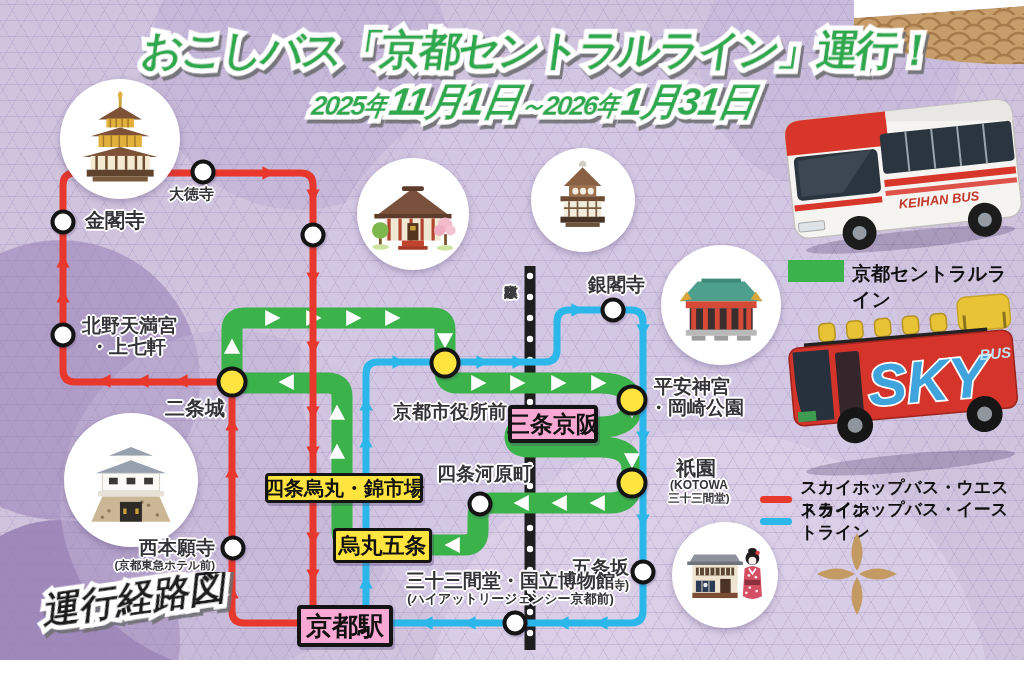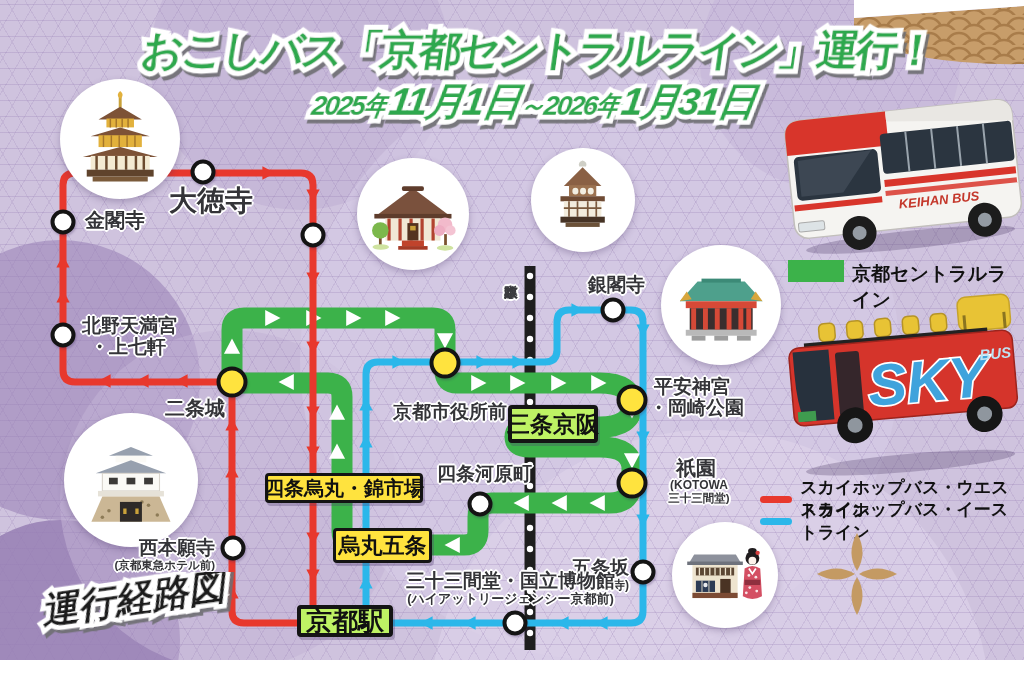--- a/index.html
+++ b/index.html
@@ -13,21 +13,21 @@
       repeating-linear-gradient(0deg,transparent 0 15px,rgba(150,125,180,.28) 15px 16px),
       repeating-linear-gradient(60deg,transparent 0 15px,rgba(150,125,180,.20) 15px 16px),
       repeating-linear-gradient(120deg,transparent 0 15px,rgba(150,125,180,.20) 15px 16px);}
   .station{position:absolute;box-sizing:border-box;border:4px solid #141414;background:#fff;
     border-radius:50%;width:25px;height:25px;transform:translate(-50%,-50%);
     box-shadow:1px 2px 2px rgba(60,40,90,.25);}
   .station.yellow{width:31px;height:31px;background:#ffe33e;}
   .lbl{position:absolute;font-weight:bold;color:#343438;white-space:nowrap;line-height:1.08;
     text-shadow:-2px 0 0 #fff,2px 0 0 #fff,0 -2px 0 #fff,0 2px 0 #fff,
     -1px -1px 0 #fff,1px -1px 0 #fff,-1px 1px 0 #fff,1px 1px 0 #fff;}
-  .boxlbl{position:absolute;background:#bef264;border:4px solid #141414;border-radius:4px;
+  .boxlbl{position:absolute;background:#f9a8d4;border:4px solid #141414;border-radius:4px;
     display:flex;align-items:center;justify-content:center;font-weight:bold;color:#111;
     box-sizing:border-box;white-space:nowrap;box-shadow:2px 3px 0 rgba(80,60,110,.3);}
   .boxlbl.yellowbox{background:#ffe33e;border-width:3px;}
   .illus{position:absolute;background:#fff;border-radius:50%;display:flex;align-items:center;
     justify-content:center;box-shadow:0 3px 7px rgba(70,50,100,.3);}
   .illus svg{width:82%;height:82%;}
   .legend-row{position:absolute;display:flex;align-items:center;font-weight:bold;color:#111;}
   .swatch-line{width:40px;height:7px;border-radius:4px;margin-right:8px;}
   .swatch-block{position:absolute;width:56px;height:22px;background:#3cb24a;}
 </style>
@@ -292,21 +292,21 @@
   <div class="station" style="left:233px;top:548px;"></div>
   <div class="station yellow" style="left:445px;top:363px;"></div>
   <div class="station" style="left:480px;top:504px;"></div>
   <div class="station" style="left:613px;top:310px;"></div>
   <div class="station yellow" style="left:632px;top:400px;"></div>
   <div class="station yellow" style="left:632px;top:483px;"></div>
   <div class="station" style="left:643px;top:572px;"></div>
   <div class="station" style="left:515px;top:623px;"></div>
 
   <div class="lbl" style="left:85px;top:210px;font-size:20px;">金閣寺</div>
-  <div class="lbl" style="left:169px;top:186px;font-size:28px;">大徳寺</div>
+  <div class="lbl" style="left:169px;top:186px;font-size:15px;">大徳寺</div>
   <div class="lbl" style="left:82px;top:316px;font-size:19px;">
     <div>北野天満宮</div>
     <div style="margin-left:8px;">・上七軒</div>
   </div>
   <div class="lbl" style="left:165px;top:398px;font-size:20px;">二条城</div>
   <div class="lbl" style="left:100px;top:538px;width:115px;text-align:right;font-size:19px;">
     <div>西本願寺</div>
     <div style="font-size:11.5px;">(京都東急ホテル前)</div>
   </div>
   <div class="lbl" style="left:393px;top:402px;font-size:19px;">京都市役所前</div>
@@ -325,21 +325,21 @@
     <div>五条坂</div>
     <div style="font-size:12px;">(清水寺)</div>
   </div>
   <div class="lbl" style="left:406px;top:571px;font-size:19px;text-align:center;">
     <div>三十三間堂・国立博物館</div>
     <div style="font-size:13px;">(ハイアットリージェンシー京都前)</div>
   </div>
   <div class="lbl" style="left:503px;top:274px;font-size:13.5px;writing-mode:vertical-rl;color:#3a3a3e;">京阪本線</div>
 
   <div class="boxlbl" style="left:508px;top:405px;width:90px;height:38px;font-size:23px;">三条京阪</div>
-  <div class="boxlbl" style="left:297px;top:605px;width:96px;height:32px;font-size:26px;">京都駅</div>
+  <div class="boxlbl" style="left:297px;top:605px;width:96px;height:42px;font-size:26px;">京都駅</div>
   <div class="boxlbl yellowbox" style="left:265px;top:473px;width:158px;height:30px;font-size:20px;">四条烏丸・錦市場</div>
   <div class="boxlbl yellowbox" style="left:333px;top:528px;width:99px;height:35px;font-size:22px;">烏丸五条</div>
 
   <svg class="abs" style="left:0;top:0;" width="1024" height="140" viewBox="0 0 1024 140">
     <g transform="skewX(-8)" filter="url(#tshadow)">
       <text x="545" y="64" text-anchor="middle" font-size="42" font-weight="bold" fill="#2fa84e" stroke="#ffffff" stroke-width="10" paint-order="stroke" letter-spacing="-3">おこしバス「京都セントラルライン」運行！</text>
       <text x="548" y="115" text-anchor="middle" font-weight="bold" font-style="italic" fill="#2fa84e" stroke="#ffffff" stroke-width="9" paint-order="stroke" letter-spacing="-2">
         <tspan font-size="27">2025年</tspan><tspan font-size="39">11月1日</tspan><tspan font-size="27">～</tspan><tspan font-size="27">2026年</tspan><tspan font-size="39">1月31日</tspan>
       </text>
     </g>

